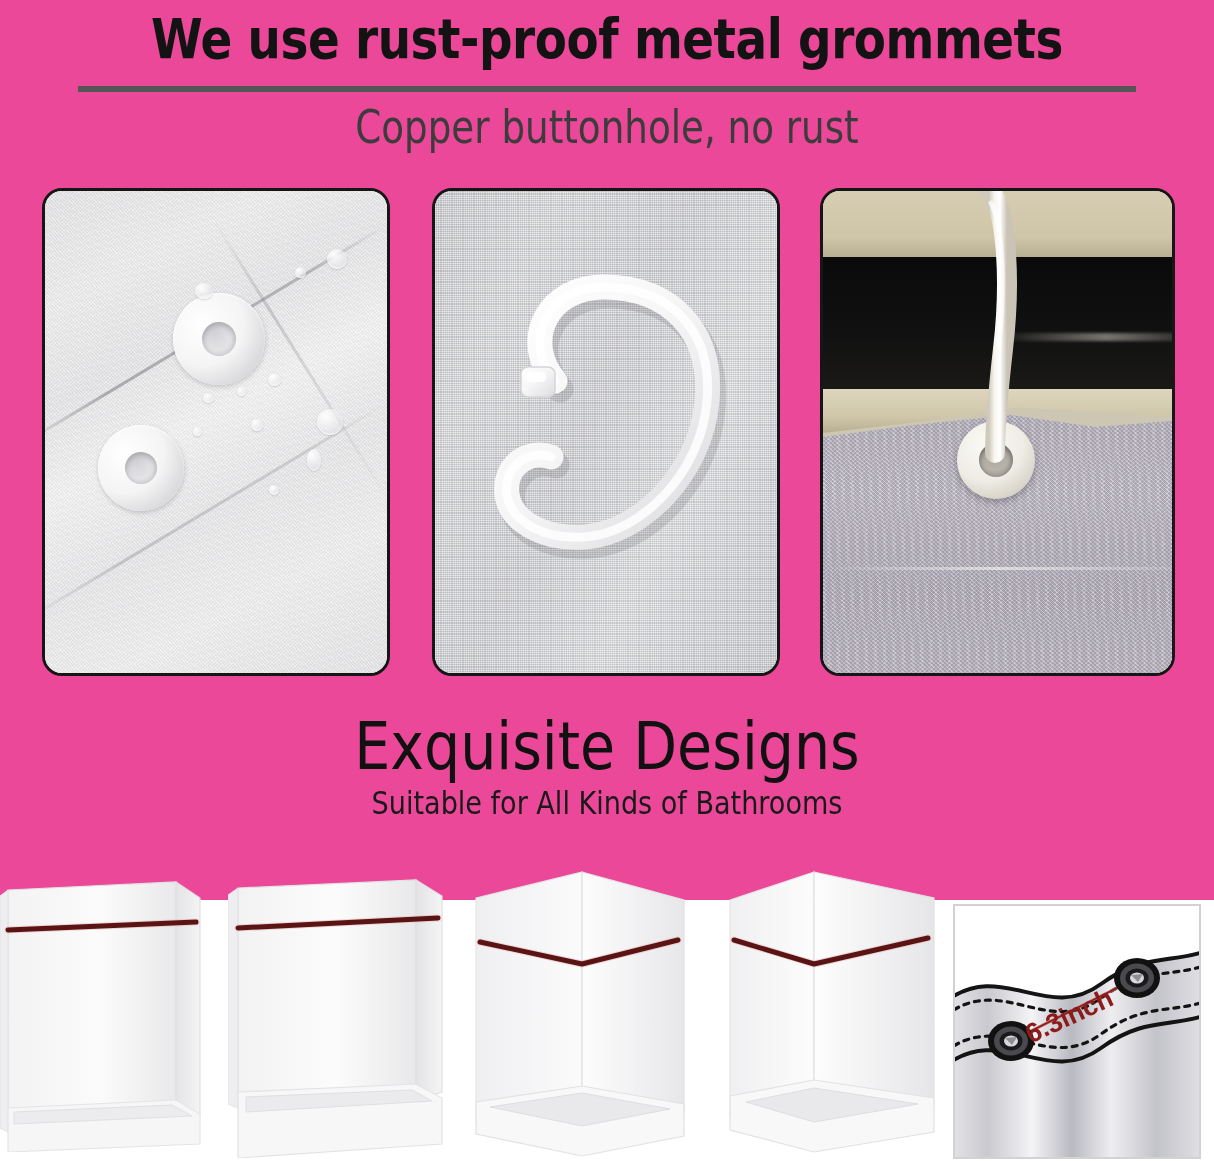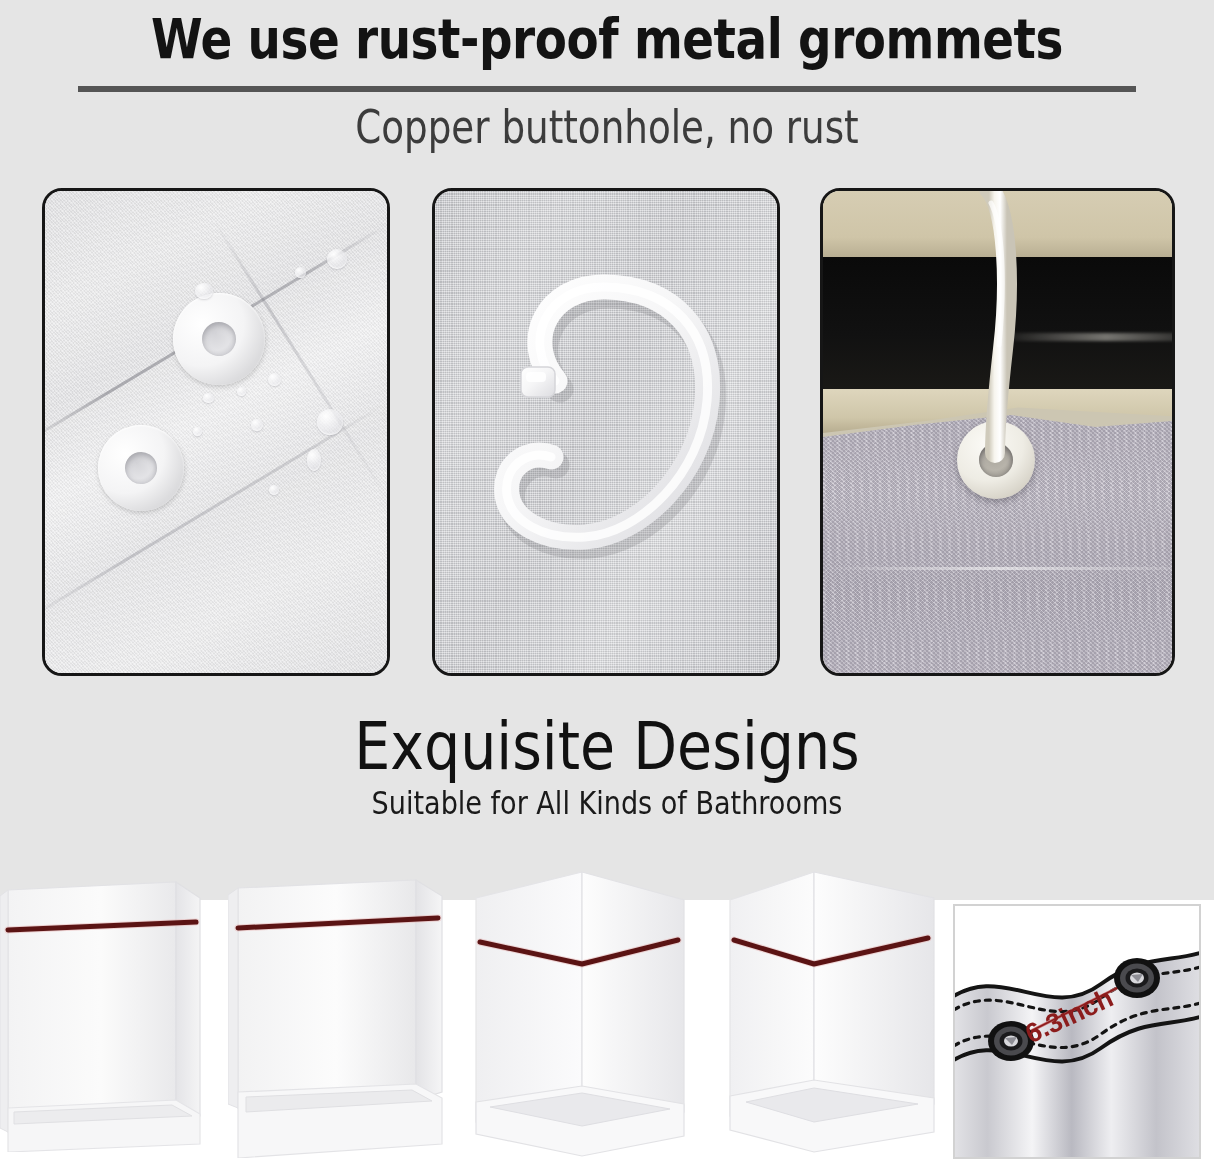--- a/index.html
+++ b/index.html
@@ -9,21 +9,21 @@
     height: 1161px;
     background: #ffffff;
     font-family: "Liberation Sans", sans-serif;
     overflow: hidden;
   }
 
   .page {
     position: relative;
     width: 1214px;
     height: 900px;
-    background: #e5e5e5;
+    background: #ec4899;
   }
 
   
   .headline {
     position: absolute;
     left: 0; top: 6px;
     width: 1214px;
     text-align: center;
     font-family: "Liberation Sans Narrow", "DejaVu Sans Condensed", "Liberation Sans", sans-serif;
     font-weight: 700;

